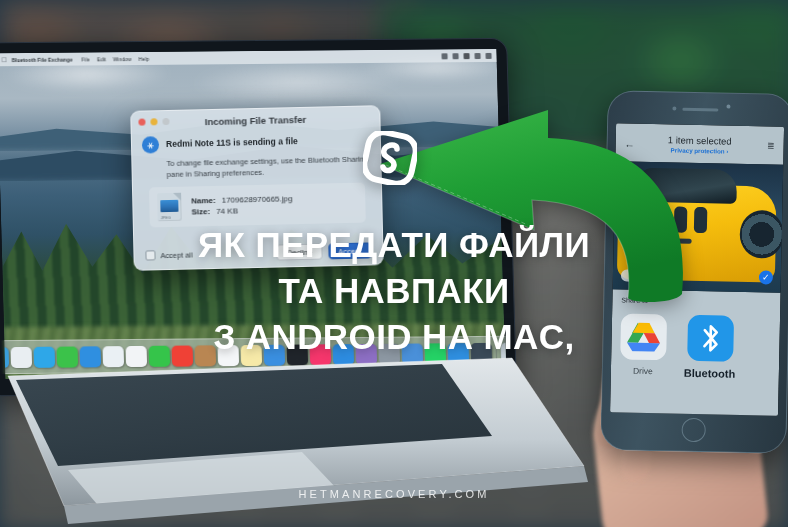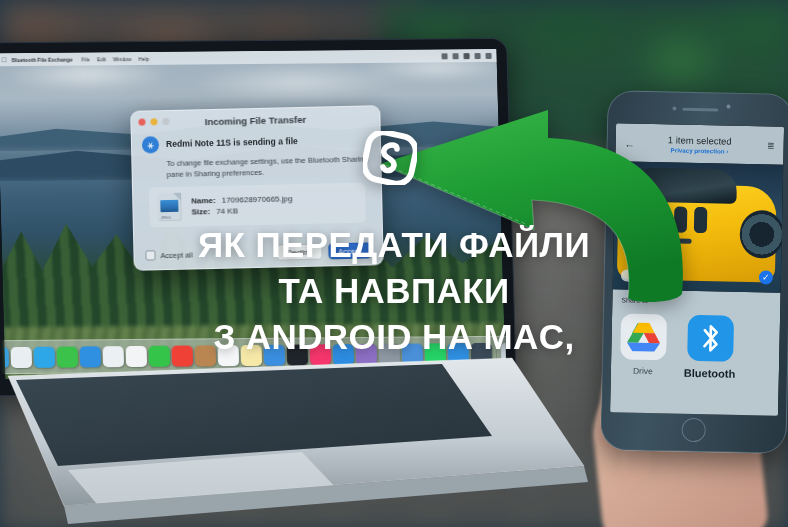--- a/index.html
+++ b/index.html
@@ -509,14 +509,15 @@
     <rect x="3" y="3" width="48" height="48" rx="15" ry="15" fill="none" stroke="#ffffff" stroke-width="6" transform="rotate(12 27 27)"></rect>
     <path d="M34,18 C34,14 29,13 25,15 C20,17 19,23 24,26 C29,29 33,32 30,37 C27,41 21,40 20,36" fill="none" stroke="#ffffff" stroke-width="5.5" stroke-linecap="round"></path>
   </svg>
 
   <div id="title">
     <span>ЯК ПЕРЕДАТИ ФАЙЛИ</span>
     <span>ТА НАВПАКИ</span>
     <span>З ANDROID НА MAC,</span>
   </div>
 
+  <div id="watermark">HETMANRECOVERY.COM</div>
 
 </div>
 
 </body></html>

